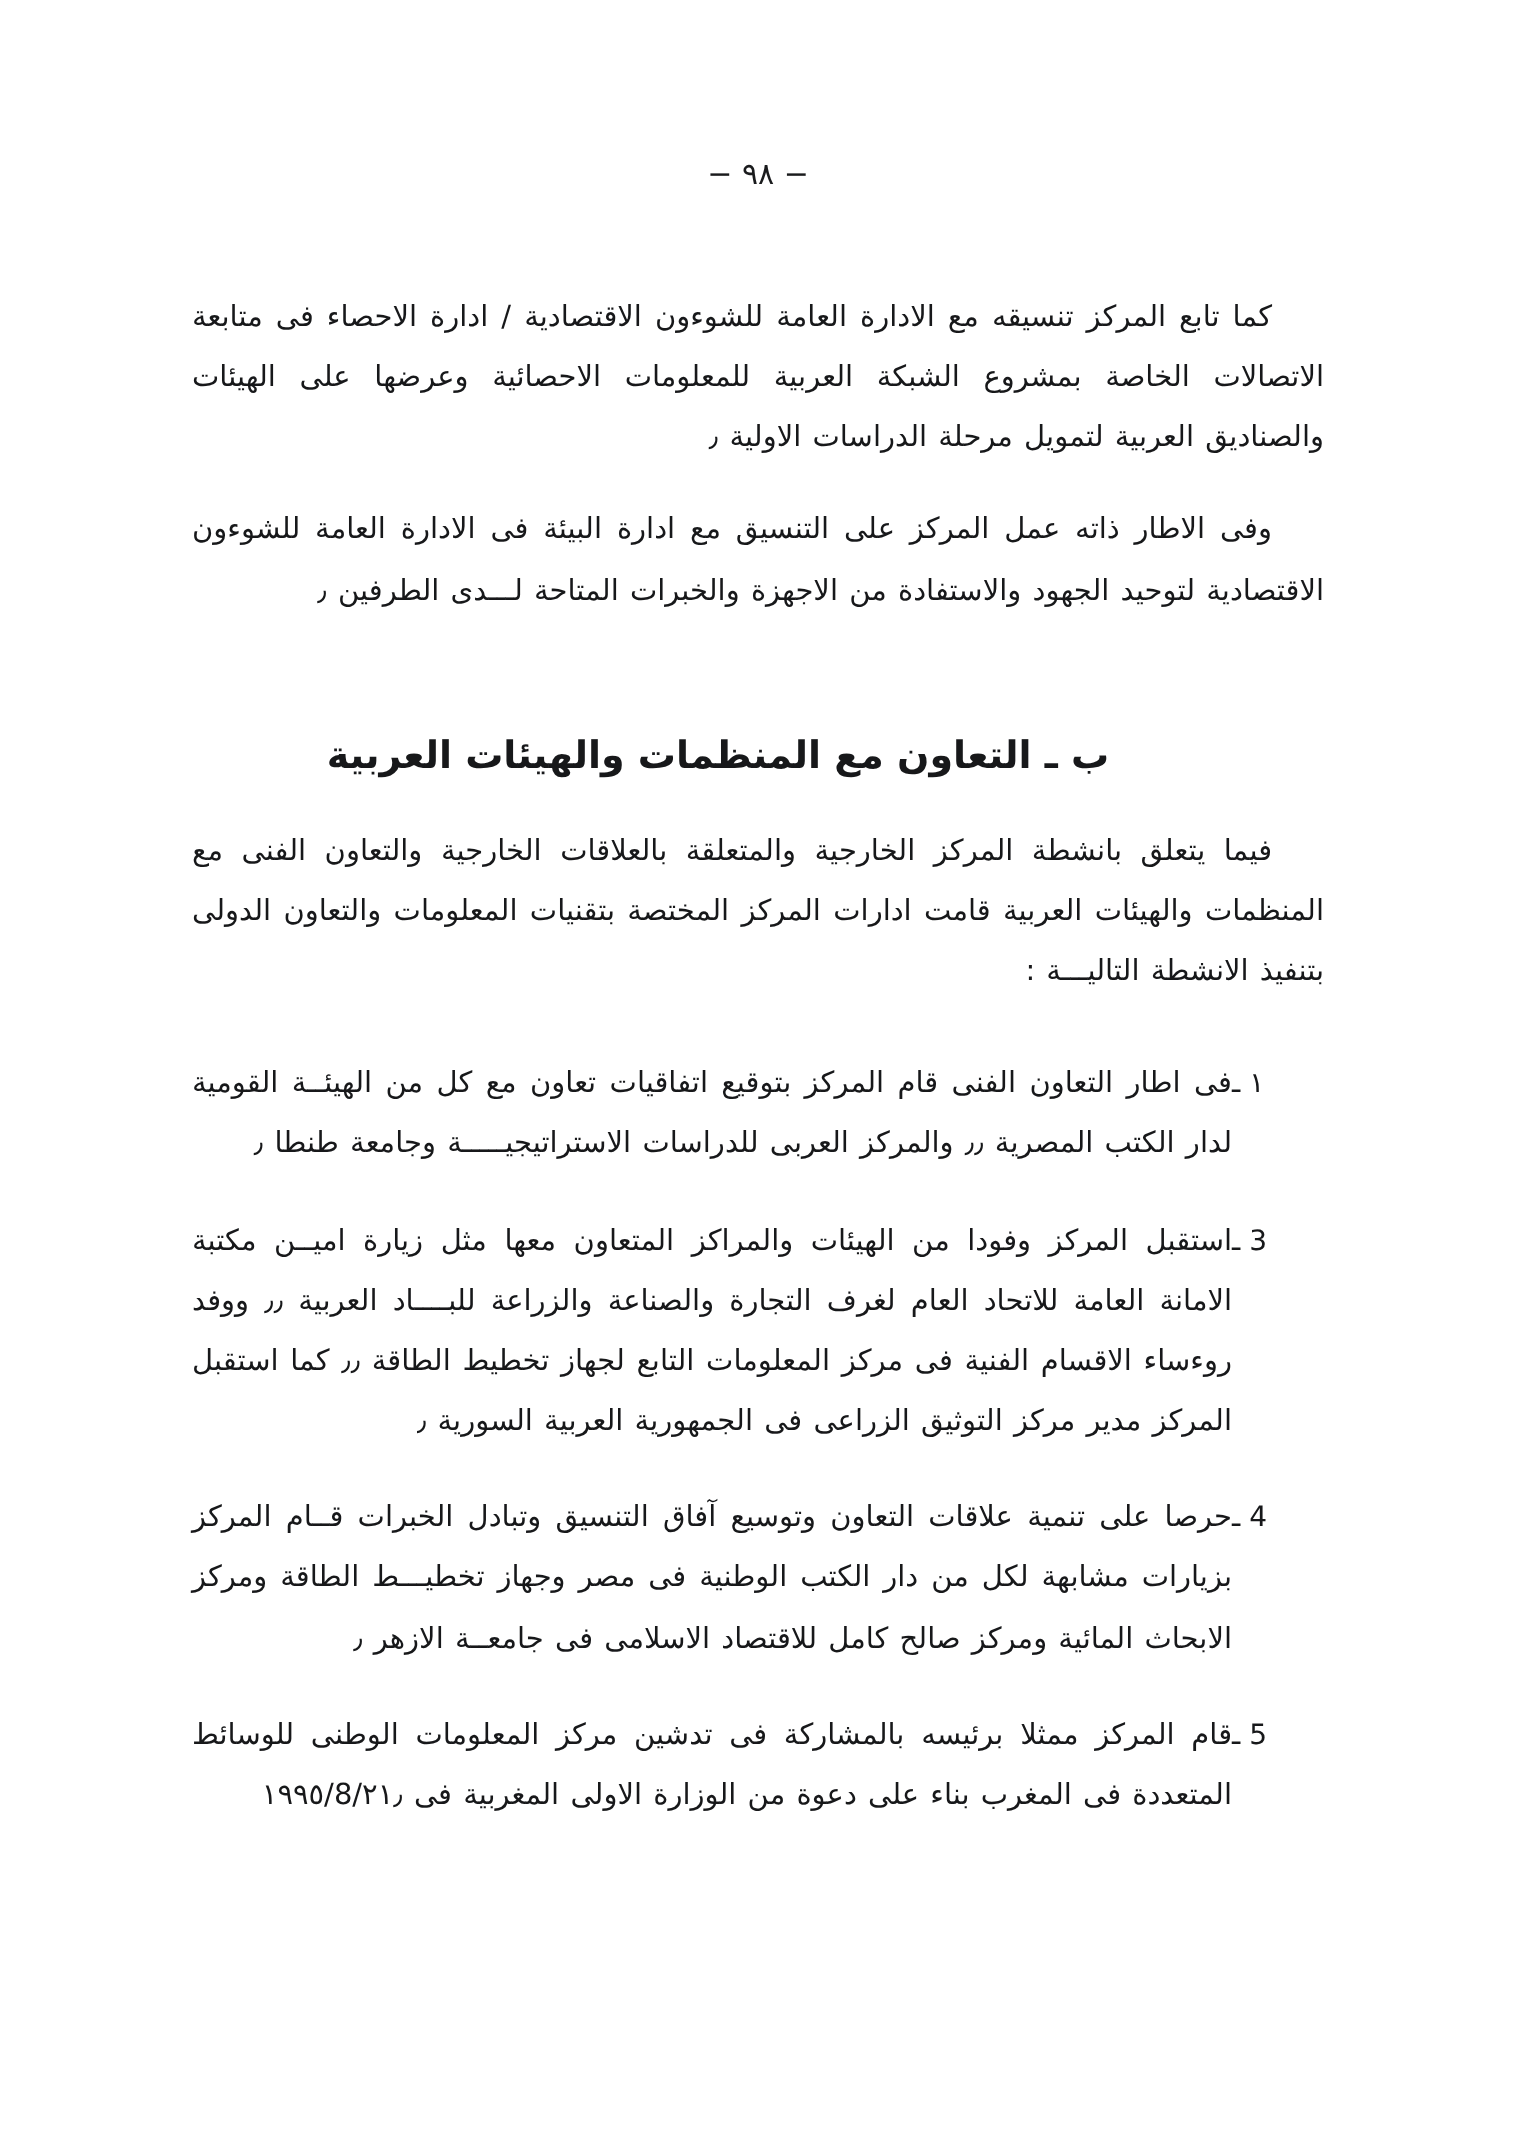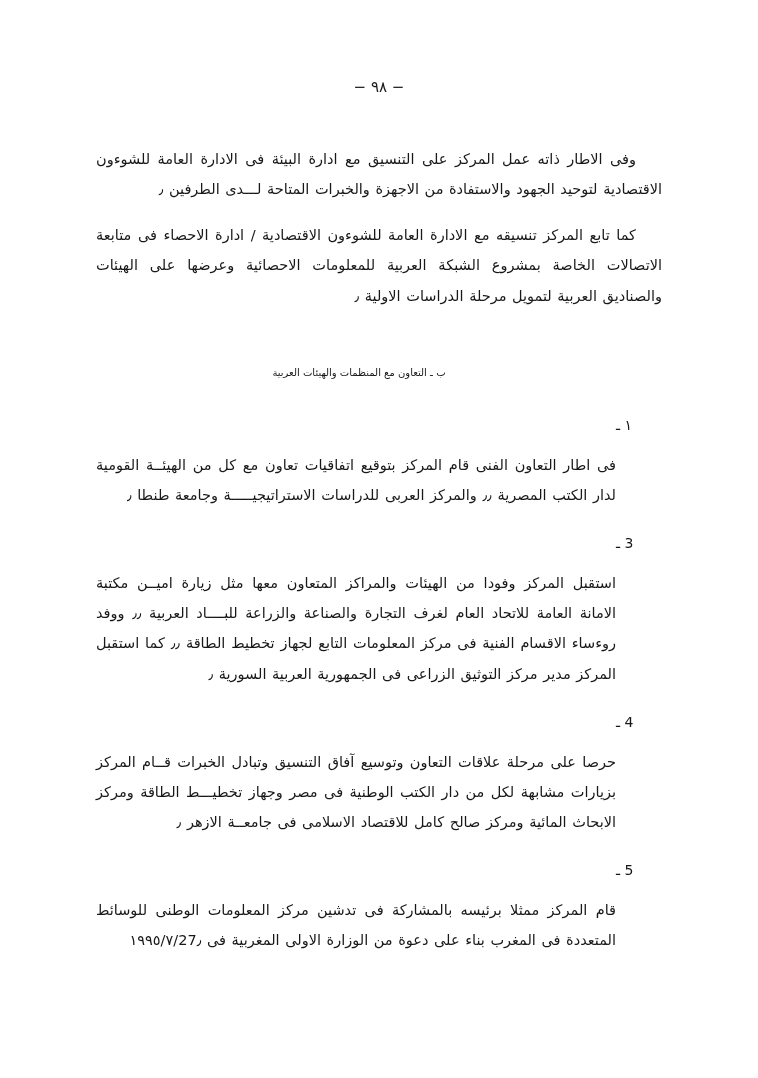--- a/index.html
+++ b/index.html
@@ -39,22 +39,22 @@
     margin: 0 0 16px 0;
     letter-spacing: 0.2px;
     word-spacing: 1px;
   }
   .para.indent {
     text-indent: 26px;
   }
   .heading {
     direction: rtl;
     text-align: center;
-    font-size: 10px;
-    font-weight: normal;
+    font-size: 19px;
+    font-weight: bold;
     margin: 30px 0 22px 0;
     letter-spacing: 0.3px;
     padding-right: 40px;
   }
   .list {
     margin: 0;
     padding: 0;
     list-style: none;
   }
   .list-item {
@@ -74,54 +74,54 @@
   }
   .item-text {
     flex: 1 1 auto;
     direction: rtl;
     text-align: justify;
     text-align-last: right;
     font-size: 14.5px;
     line-height: 2.08;
     letter-spacing: 0.2px;
     word-spacing: 1px;
-    margin-top: 40px;
   }
   .spacer-sm { height: 10px; }
 </style>
 </head>
 <body>
 
 <div class="page">
 
   <div class="page-number">− ٩٨ −</div>
 
+  <p class="para indent">كما تابع المركز تنسيقه مع الادارة العامة للشوءون الاقتصادية / ادارة الاحصاء فى متابعة الاتصالات الخاصة بمشروع الشبكة العربية للمعلومات الاحصائية وعرضها على الهيئات والصناديق العربية لتمويل مرحلة الدراسات الاولية ٫</p>
+
   <p class="para indent">وفى الاطار ذاته عمل المركز على التنسيق مع ادارة البيئة فى الادارة العامة للشوءون الاقتصادية لتوحيد الجهود والاستفادة من الاجهزة والخبرات المتاحة لـــدى الطرفين ٫</p>
-
-  <p class="para indent">كما تابع المركز تنسيقه مع الادارة العامة للشوءون الاقتصادية / ادارة الاحصاء فى متابعة الاتصالات الخاصة بمشروع الشبكة العربية للمعلومات الاحصائية وعرضها على الهيئات والصناديق العربية لتمويل مرحلة الدراسات الاولية ٫</p>
 
   <div class="spacer-sm"></div>
 
   <h2 class="heading">ب ـ التعاون مع المنظمات والهيئات العربية</h2>
 
+  <p class="para indent">فيما يتعلق بانشطة المركز الخارجية والمتعلقة بالعلاقات الخارجية والتعاون الفنى مع المنظمات والهيئات العربية قامت ادارات المركز المختصة بتقنيات المعلومات والتعاون الدولى بتنفيذ الانشطة التاليـــة :</p>
 
   <div class="spacer-sm"></div>
 
   <ol class="list">
     <li class="list-item">
       <span class="item-marker">١ ـ</span>
       <span class="item-text">فى اطار التعاون الفنى قام المركز بتوقيع اتفاقيات تعاون مع كل من الهيئــة القومية لدار الكتب المصرية ٫٫ والمركز العربى للدراسات الاستراتيجيـــــة وجامعة طنطا ٫</span>
     </li>
     <li class="list-item">
       <span class="item-marker">3 ـ</span>
       <span class="item-text">استقبل المركز وفودا من الهيئات والمراكز المتعاون معها مثل زيارة اميــن مكتبة الامانة العامة للاتحاد العام لغرف التجارة والصناعة والزراعة للبــــاد العربية ٫٫ ووفد روءساء الاقسام الفنية فى مركز المعلومات التابع لجهاز تخطيط الطاقة ٫٫ كما استقبل المركز مدير مركز التوثيق الزراعى فى الجمهورية العربية السورية ٫</span>
     </li>
     <li class="list-item">
       <span class="item-marker">4 ـ</span>
-      <span class="item-text">حرصا على مرحلة علاقات التعاون وتوسيع آفاق التنسيق وتبادل الخبرات قــام المركز بزيارات مشابهة لكل من دار الكتب الوطنية فى مصر وجهاز تخطيـــط الطاقة ومركز الابحاث المائية ومركز صالح كامل للاقتصاد الاسلامى فى جامعــة الازهر ٫</span>
+      <span class="item-text">حرصا على تنمية علاقات التعاون وتوسيع آفاق التنسيق وتبادل الخبرات قــام المركز بزيارات مشابهة لكل من دار الكتب الوطنية فى مصر وجهاز تخطيـــط الطاقة ومركز الابحاث المائية ومركز صالح كامل للاقتصاد الاسلامى فى جامعــة الازهر ٫</span>
     </li>
     <li class="list-item">
       <span class="item-marker">5 ـ</span>
-      <span class="item-text">قام المركز ممثلا برئيسه بالمشاركة فى تدشين مركز المعلومات الوطنى للوسائط المتعددة فى المغرب بناء على دعوة من الوزارة الاولى المغربية فى ١٩٩٥/٧/27٫</span>
+      <span class="item-text">قام المركز ممثلا برئيسه بالمشاركة فى تدشين مركز المعلومات الوطنى للوسائط المتعددة فى المغرب بناء على دعوة من الوزارة الاولى المغربية فى ١٩٩٥/8/٢١٫</span>
     </li>
   </ol>
 
 </div>
 
 </body></html>

